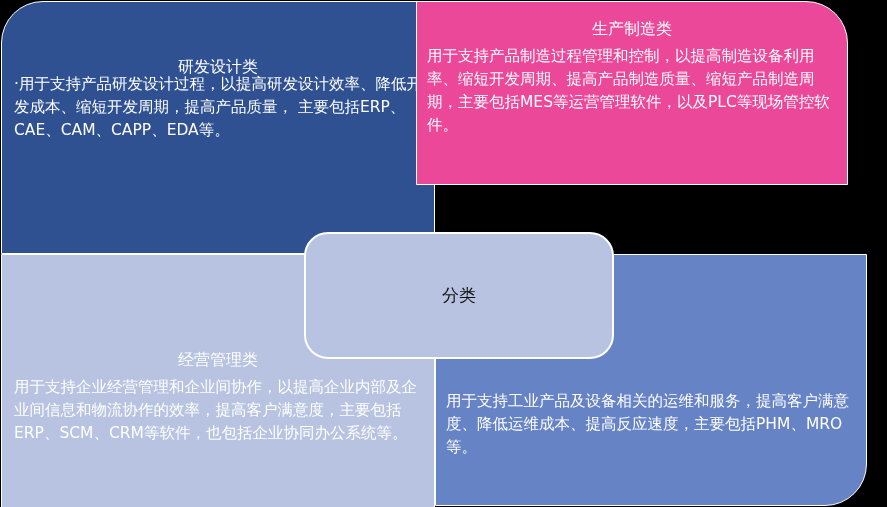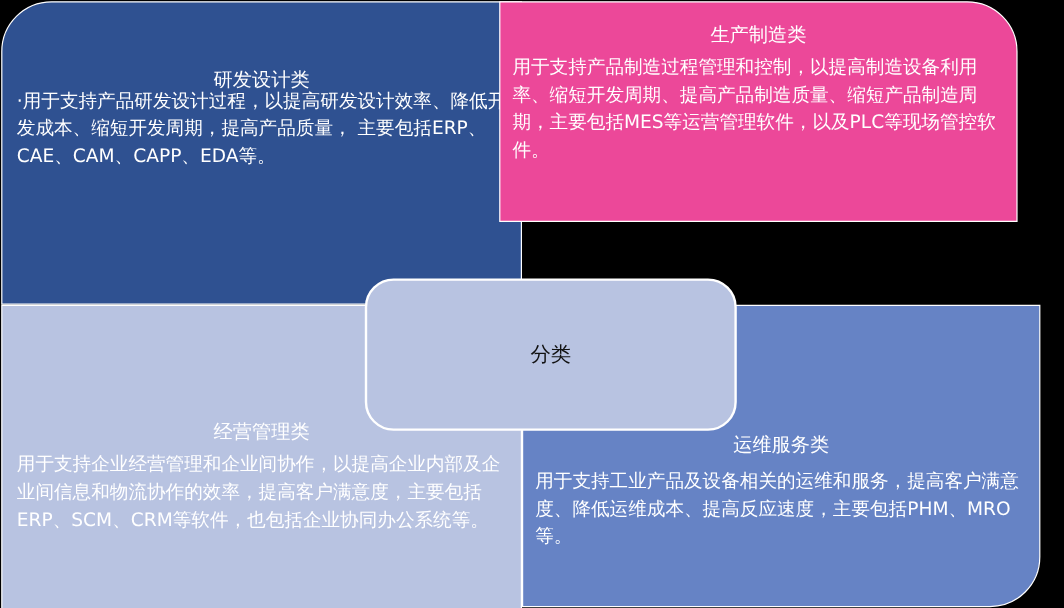--- a/index.html
+++ b/index.html
@@ -36,19 +36,18 @@
   <div class="title">生产制造类</div>
   <div class="body">用于支持产品制造过程管理和控制，以提高制造设备利用率、缩短开发周期、提高产品制造质量、缩短产品制造周期，主要包括MES等运营管理软件，以及PLC等现场管控软件。</div>
 </div>
 
 <div class="quad q-bl">
   <div class="title">经营管理类</div>
   <div class="body">用于支持企业经营管理和企业间协作，以提高企业内部及企业间信息和物流协作的效率，提高客户满意度，主要包括ERP、SCM、CRM等软件，也包括企业协同办公系统等。</div>
 </div>
 
 <div class="quad q-br">
-  <div class="title">运维服务类</div>
   <div class="body">用于支持工业产品及设备相关的运维和服务，提高客户满意度、降低运维成本、提高反应速度，主要包括PHM、MRO等。</div>
 </div>
 
 <div class="center">
   <span>分类</span>
 </div>
 
 </body></html>

